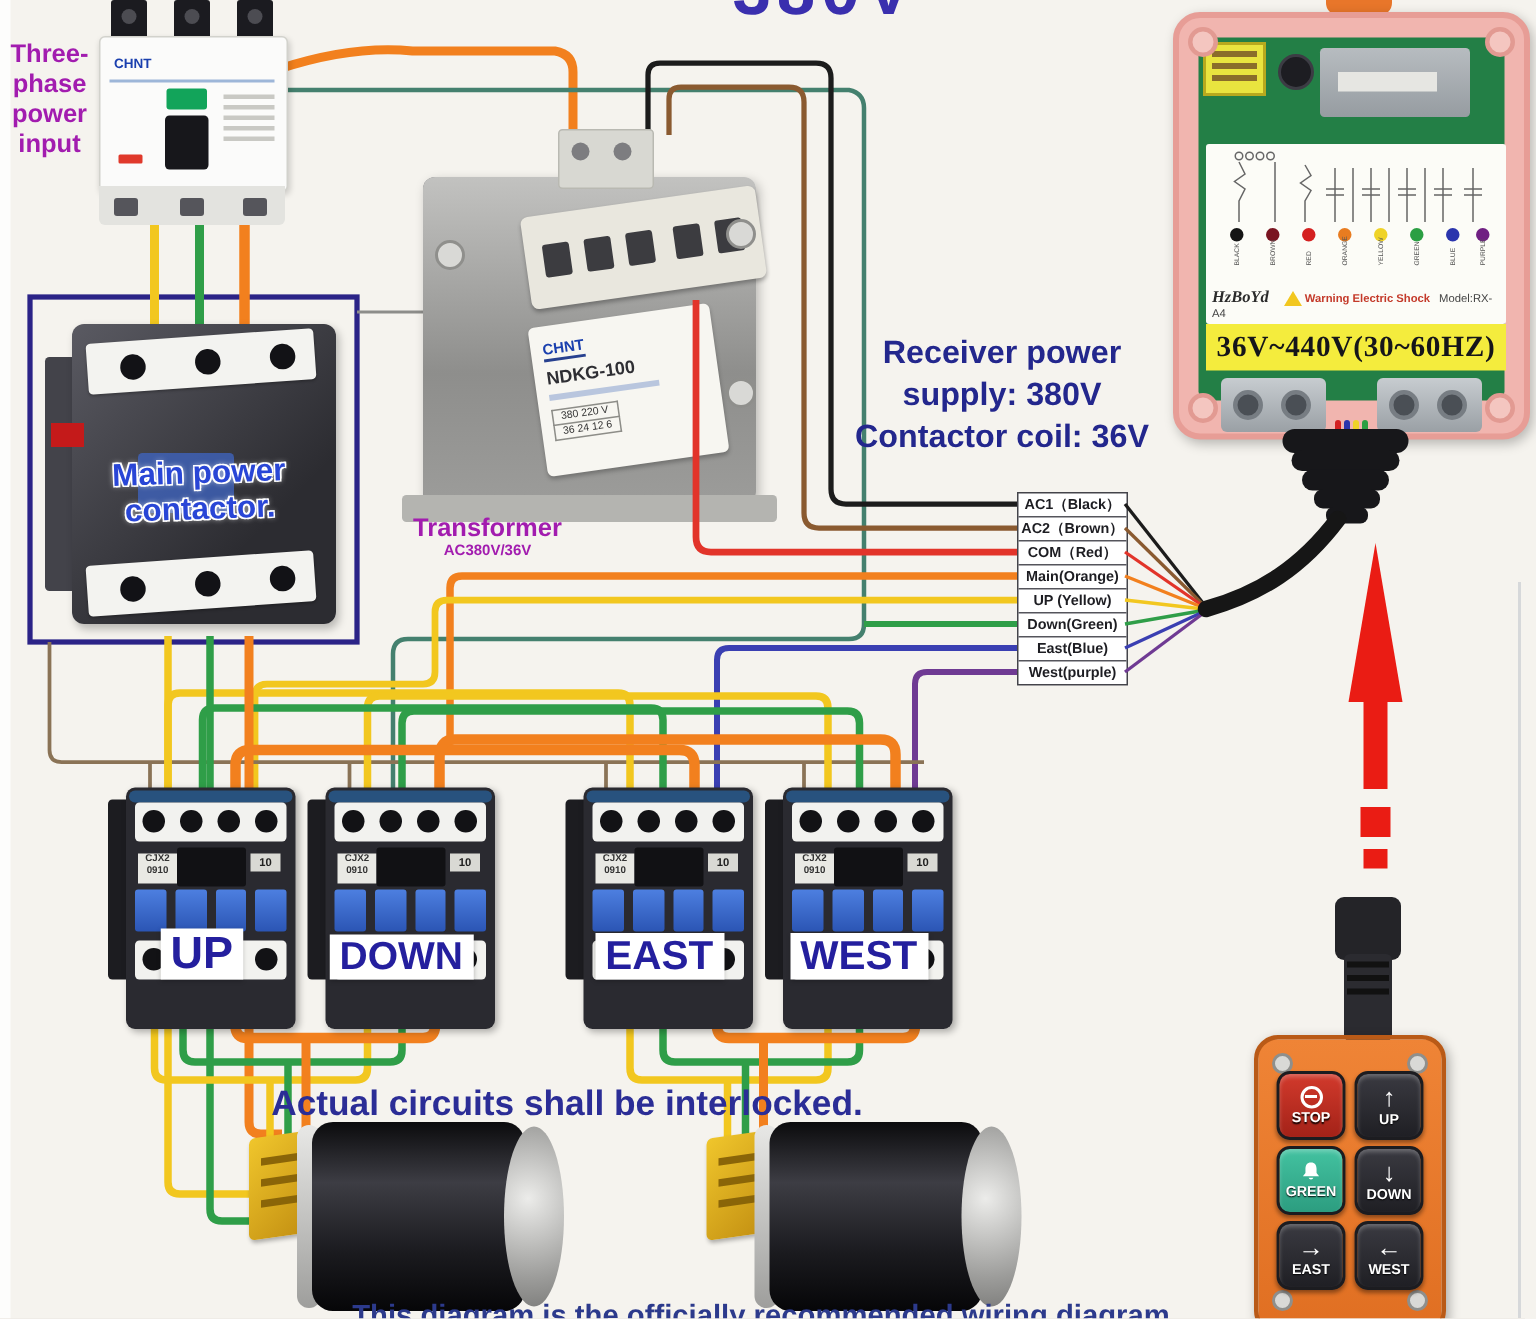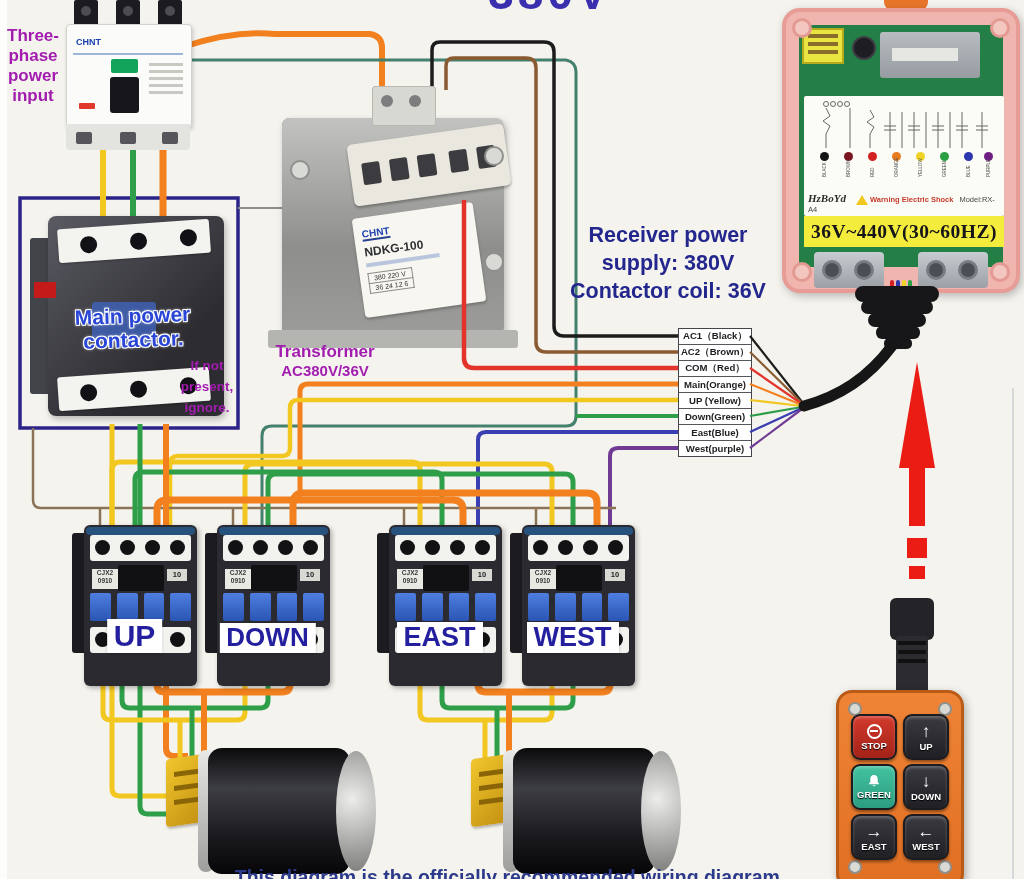--- a/index.html
+++ b/index.html
@@ -11,21 +11,21 @@
   .navy-note{color:#a21caf;font-weight:bold;line-height:1.18;text-align:center;}
   .partial-title{left:460px;top:-34px;width:180px;font-size:46px;font-weight:bold;color:#3a2fae;
                  letter-spacing:4px;text-align:center;}
   .three-phase{left:0;top:26px;width:66px;font-size:17px;}
   .mpc-label{left:48px;top:304px;width:170px;font-size:21px;color:#2946d6;transform:rotate(-2deg);
              font-weight:bold;text-align:center;line-height:1.15;
              text-shadow:-1px -1px 0 #fff,1px -1px 0 #fff,-1px 1px 0 #fff,1px 1px 0 #fff,0 0 4px #fff;}
   .ifnot{left:178px;top:356px;width:58px;font-size:13.5px;line-height:1.55;}
   .xfmr-label{left:264px;top:342px;width:122px;}
   .xfmr-label .l1{font-size:17px;}
-  .xfmr-label .l2{font-size:15px;}
+  .xfmr-label .l2{font-size:10px;}
   .rx-supply{left:540px;top:222px;width:256px;font-size:21.5px;color:#23278d;line-height:1.3;}
   .interlock{left:138px;top:722px;width:480px;font-size:23.5px;color:#2b2d96;}
   .bottom-caption{left:165px;top:866px;width:690px;font-size:19.5px;color:#2c3a8c;}
   .left-white{left:0;top:0;width:7px;height:879px;background:#fdfdfc;}
   
   .breaker{left:66px;top:0;width:124px;height:150px;}
   .bk-term{position:absolute;top:0;width:24px;height:26px;background:#1b1b20;border-radius:2px;}
   .bk-term i{position:absolute;left:7px;top:6px;width:10px;height:10px;border-radius:50%;background:#4c4c52;}
   .bk-body{position:absolute;left:0;top:24px;width:124px;height:102px;background:#fbfbfa;
            border:1px solid #d2d2cc;border-radius:4px;box-shadow:1px 2px 4px rgba(0,0,0,.18);}
@@ -603,30 +603,26 @@
 
   <div class="abs" style="left:0;top:0;z-index:4;width:1024px;height:879px;pointer-events:none;">
     <div class="abs partial-title">380V</div>
     <div class="abs navy-note three-phase">
       <div>Three-</div>
       <div>phase</div>
       <div>power</div>
       <div>input</div>
     </div>
     <div class="abs mpc-label">Main power contactor.</div>
-    <div class="abs navy-note ifnot">
-      <div>If not</div>
-      <div>present,</div>
-      <div>ignore.</div>
-    </div>
     <div class="abs navy-note xfmr-label">
       <div class="l1">Transformer</div>
       <div class="l2">AC380V/36V</div>
     </div>
     <div class="abs navy-note rx-supply">
       <div>Receiver power</div>
       <div>supply: 380V</div>
       <div>Contactor coil: 36V</div>
     </div>
+    <div class="abs navy-note interlock">Actual circuits shall be interlocked.</div>
     <div class="abs navy-note bottom-caption">This diagram is the officially recommended wiring diagram.</div>
   </div>
 
 </div>
 
 </body></html>

